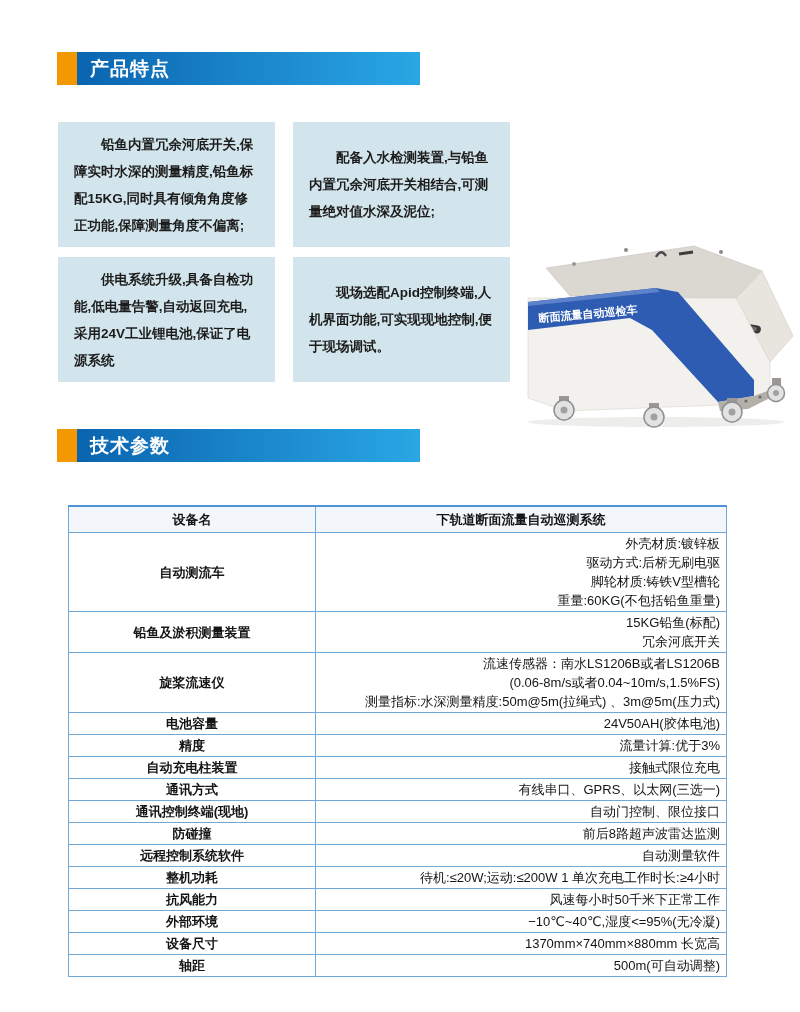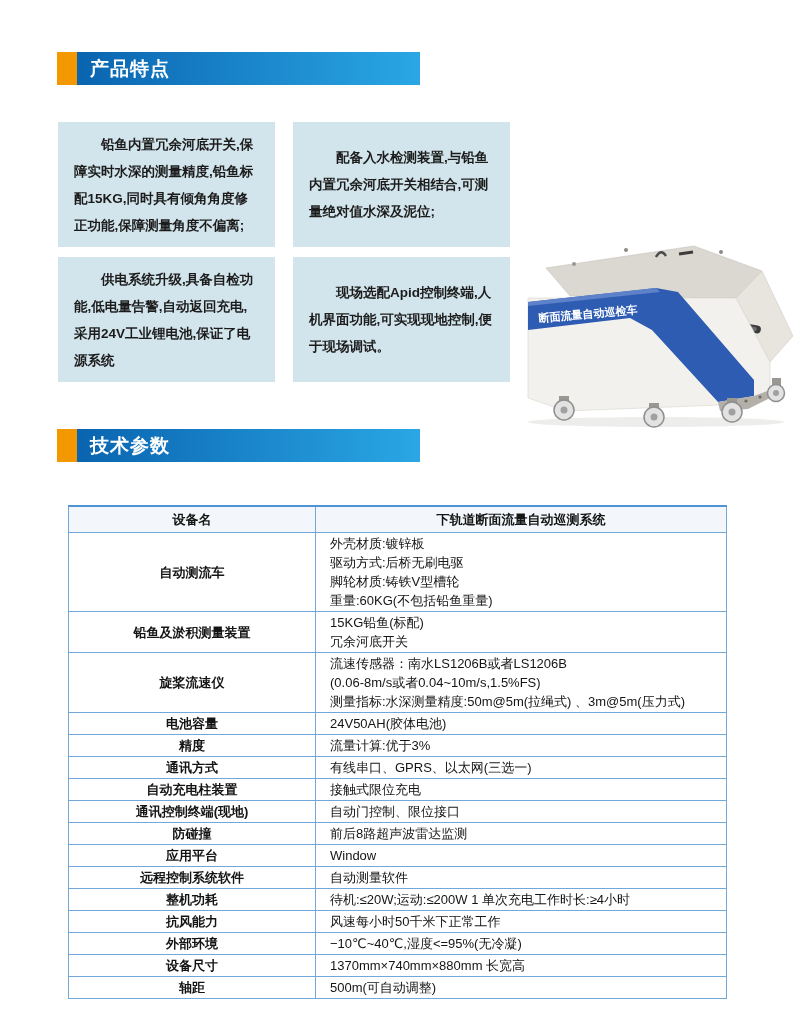--- a/index.html
+++ b/index.html
@@ -22,21 +22,21 @@
   
   .device{position:absolute;left:506px;top:238px;width:290px;height:192px;margin:0;}
   .device svg{width:100%;height:100%;display:block;}
 
   
   .spec-table-wrap{position:absolute;left:68px;top:505px;}
   table.spec{border-collapse:collapse;width:658px;table-layout:fixed;font-size:13px;color:#141414;padding-left:13px;}
   table.spec th,table.spec td{border:1px solid #71a8d7;}
   table.spec thead th{border-top:2px solid #4f94d4;background:#f3f7fb;font-weight:700;height:23px;font-size:13px;}
   td.name{text-align:center;font-weight:700;vertical-align:middle;padding:1px 4px;line-height:17px;}
-  td.val{padding:1px 6px 1px 14px;white-space:pre-line;line-height:19px;vertical-align:middle;font-weight:400;}
+  td.val{padding:1px 6px 1px 14px;white-space:pre-line;line-height:19px;vertical-align:middle;font-weight:400;text-align:right;}
 </style>
 </head>
 <body>
 
 <div class="page">
 
   <div class="banner" id="banner-features">
     <span class="accent"></span>
     <span class="bar">
       <h2>产品特点</h2>
@@ -151,40 +151,36 @@
         </tr>
         <tr>
           <td class="name">电池容量</td>
           <td class="val">24V50AH(胶体电池)</td>
         </tr>
         <tr>
           <td class="name">精度</td>
           <td class="val">流量计算:优于3%</td>
         </tr>
         <tr>
+          <td class="name">自动充电柱装置</td>
+          <td class="val">接触式限位充电</td>
+        </tr>
+        <tr>
           <td class="name">通讯方式</td>
           <td class="val">有线串口、GPRS、以太网(三选一)</td>
         </tr>
         <tr>
-          <td class="name">自动充电柱装置</td>
-          <td class="val">接触式限位充电</td>
-        </tr>
-        <tr>
           <td class="name">通讯控制终端(现地)</td>
           <td class="val">自动门控制、限位接口</td>
         </tr>
         <tr>
           <td class="name">防碰撞</td>
           <td class="val">前后8路超声波雷达监测</td>
         </tr>
         <tr>
-          <td class="name">应用平台</td>
-          <td class="val">Window</td>
-        </tr>
-        <tr>
           <td class="name">远程控制系统软件</td>
           <td class="val">自动测量软件</td>
         </tr>
         <tr>
           <td class="name">整机功耗</td>
           <td class="val">待机:≤20W;运动:≤200W 1 单次充电工作时长:≥4小时</td>
         </tr>
         <tr>
           <td class="name">抗风能力</td>
           <td class="val">风速每小时50千米下正常工作</td>

